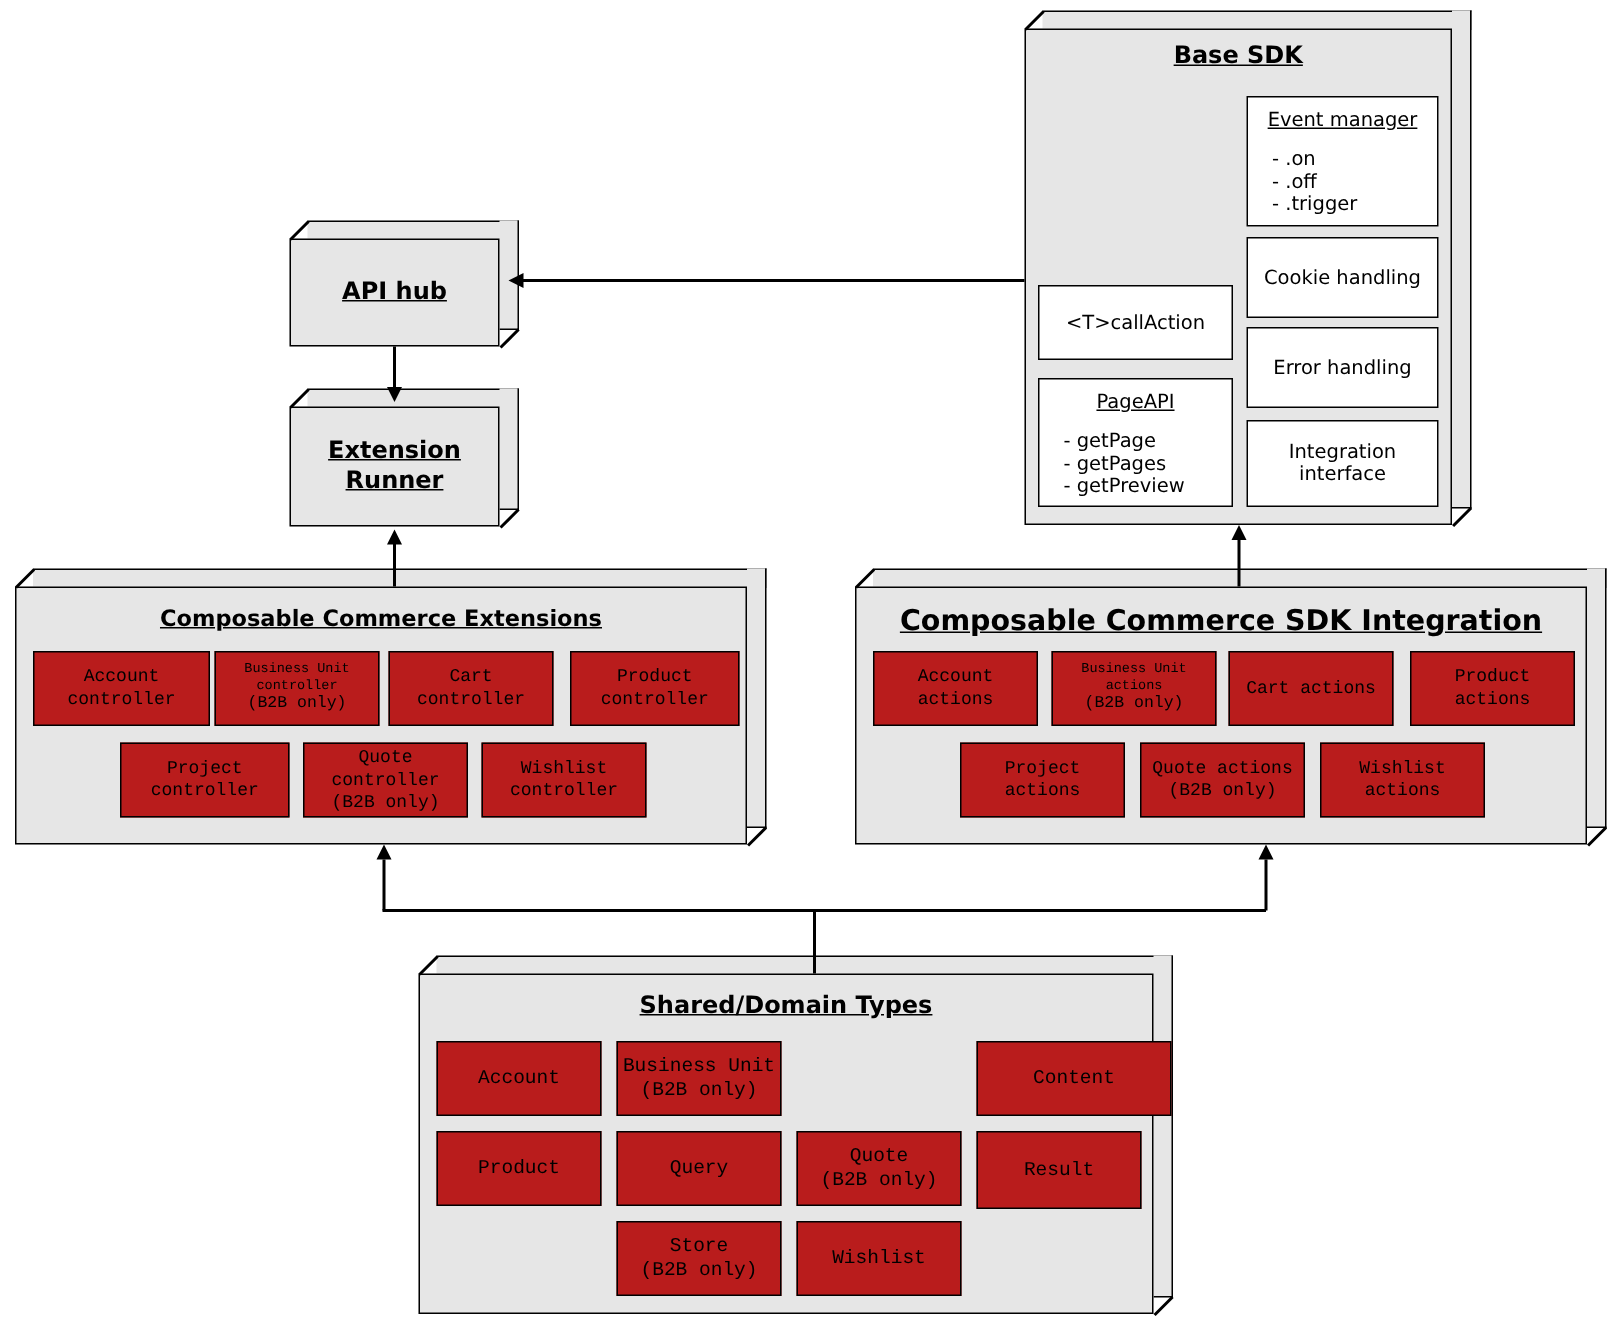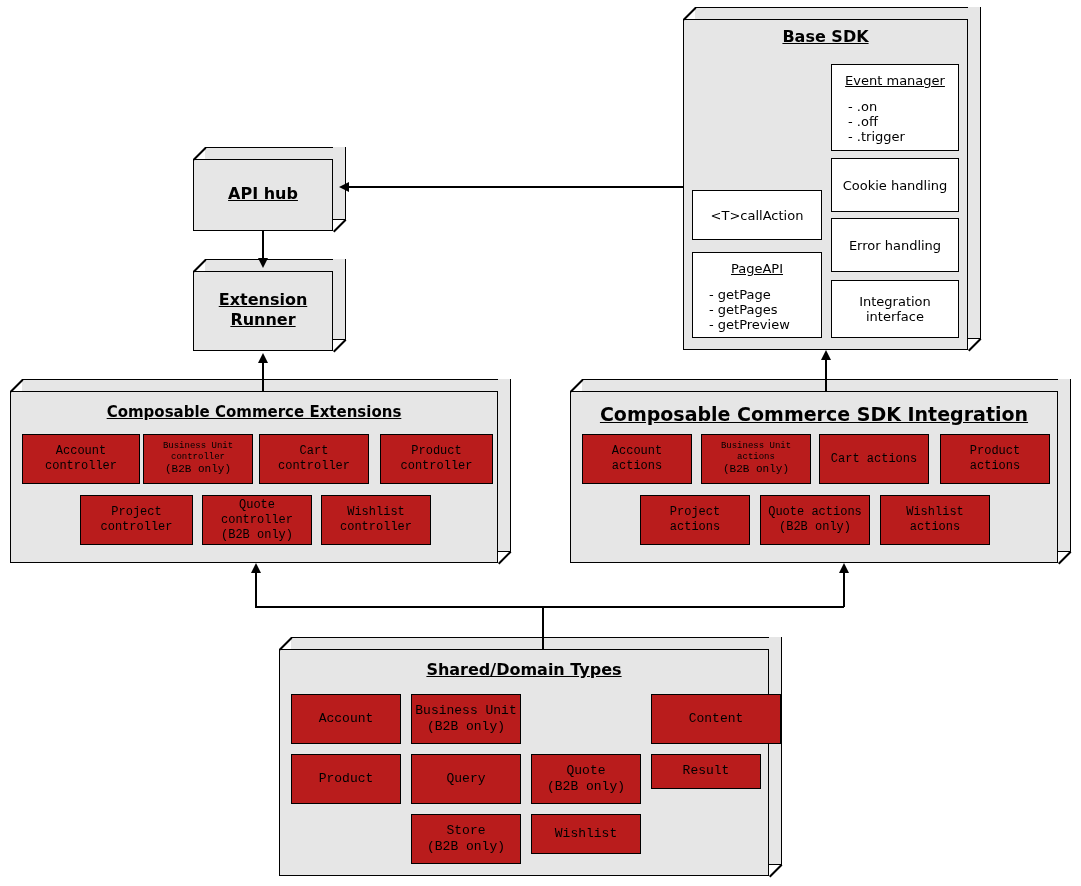--- a/index.html
+++ b/index.html
@@ -328,31 +328,31 @@
     </div>
     <div class="cell t13" style="left:132px; top:105px; width:110px; height:50px;">
       <span class="ctext">Query</span>
     </div>
     <div class="cell t13" style="left:252px; top:105px; width:110px; height:50px;">
       <span>
         <span class="ctext">Quote</span>
         <span class="csub">(B2B only)</span>
       </span>
     </div>
-    <div class="cell t13" style="left:372px; top:105px; width:110px; height:35px;">
+    <div class="cell t13" style="left:372px; top:105px; width:110px; height:52px;">
       <span class="ctext">Result</span>
     </div>
 
     <div class="cell t13" style="left:132px; top:165px; width:110px; height:50px;">
       <span>
         <span class="ctext">Store</span>
         <span class="csub">(B2B only)</span>
       </span>
     </div>
-    <div class="cell t13" style="left:252px; top:165px; width:110px; height:40px;justify-content:center;">
+    <div class="cell t13" style="left:252px; top:165px; width:110px; height:50px;justify-content:center;">
       <span class="ctext">Wishlist</span>
     </div>
   </div>
 
   <div class="line" style="left:348px; top:186px; width:335px; height:1.6px;"></div>
   <div class="arrow arrow-left" style="left:339px; top:182px;"></div>
 
   <div class="line" style="left:262px; top:231px; width:1.6px; height:30px;"></div>
   <div class="arrow arrow-down" style="left:258px; top:258px;"></div>
 

